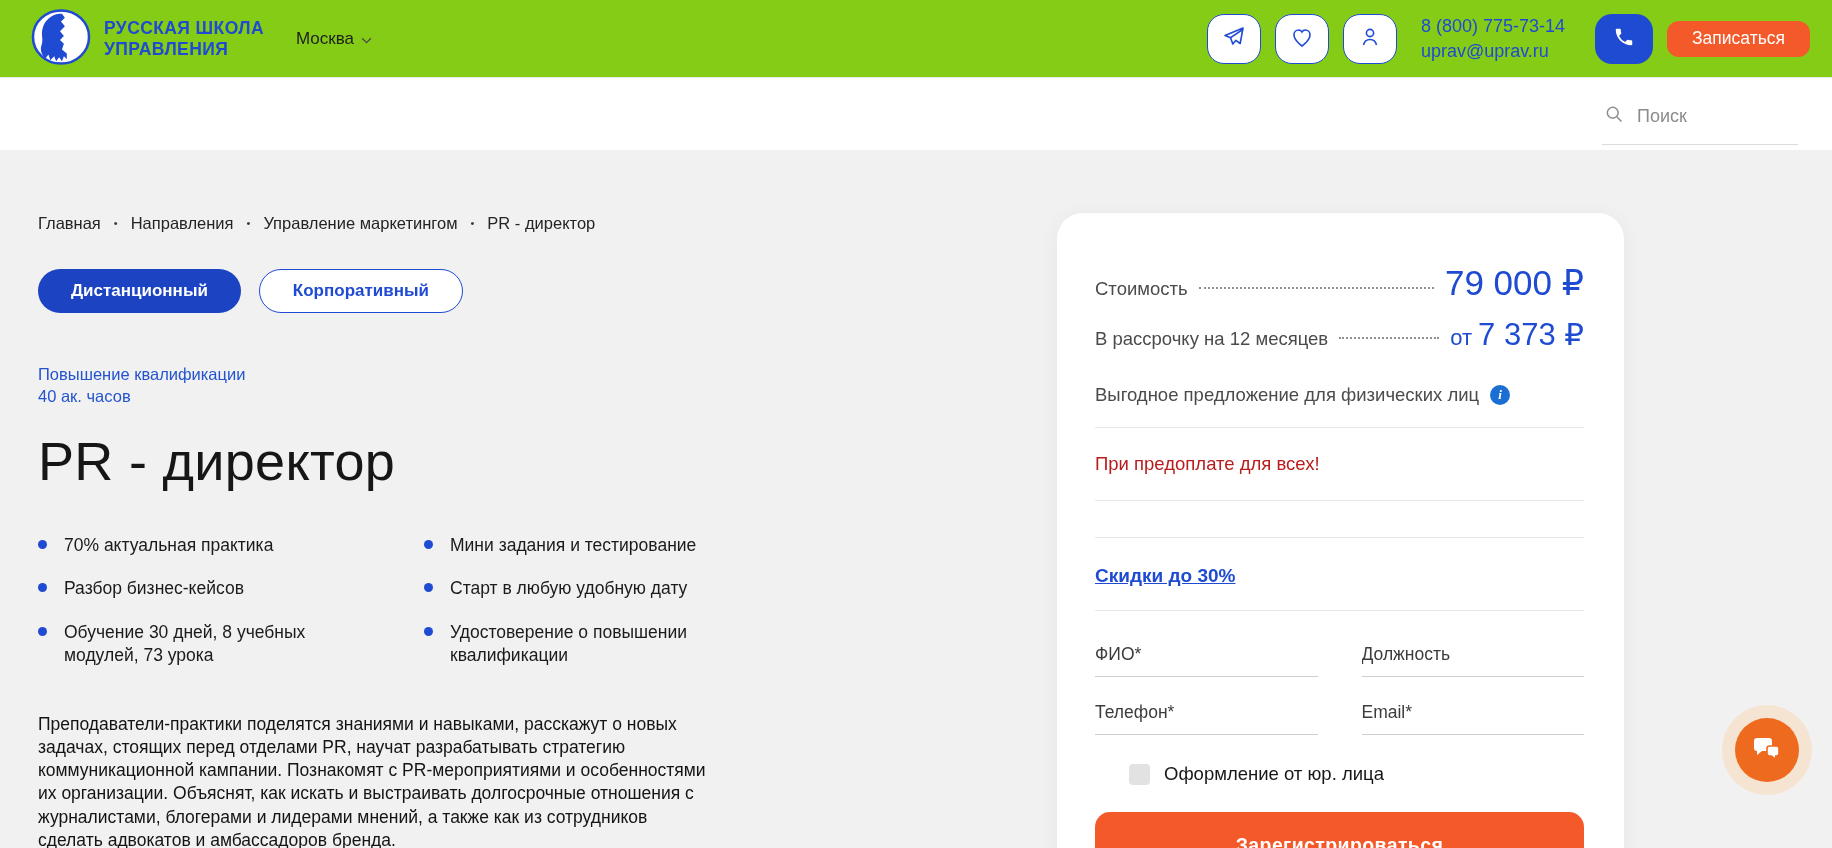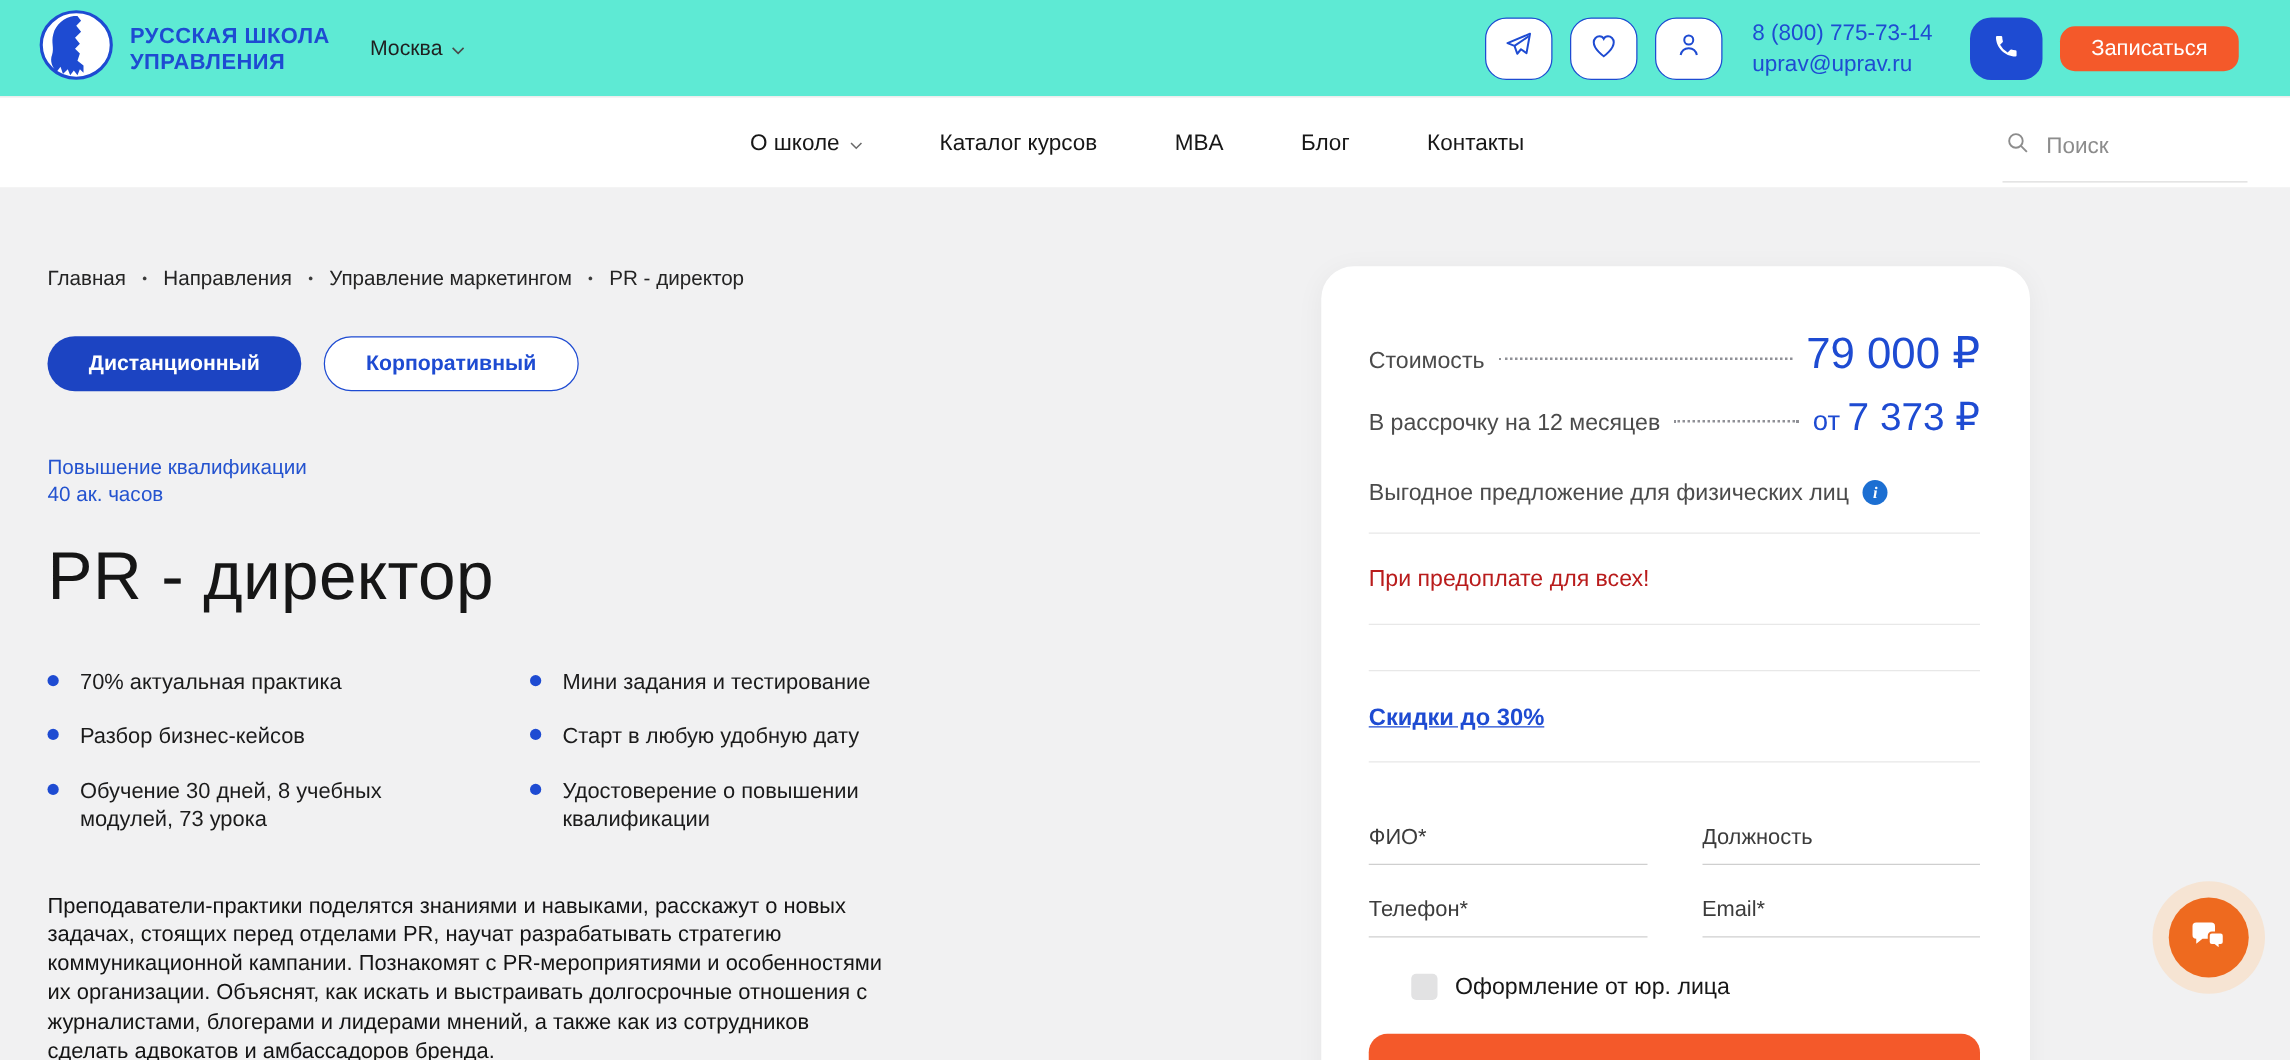--- a/index.html
+++ b/index.html
@@ -4,21 +4,21 @@
 <style>
   * { box-sizing: border-box; margin: 0; padding: 0; }
   html, body { overflow: hidden; }
   body {
     width: 1832px; height: 848px;
     font-family: "Liberation Sans", "DejaVu Sans", sans-serif;
     background: #ffffff; position: relative; color: #161616;
   }
 
   
-  .header { height: 77px; display: flex; align-items: center; padding: 0 41px 0 30px; background: #5eead4; }
+  .header { height: 77px; display: flex; align-items: center; padding: 0 22px 0 30px; background: #84cc16; }
   .logo-group { display: flex; align-items: center; gap: 12px; }
   .logo-text { font-size: 17.5px; font-weight: bold; color: #1e4bd2; line-height: 1.15; letter-spacing: .4px; }
   .city { margin-left: 32px; font-size: 17px; color: #1f1f1f; display: flex; align-items: center; gap: 7px; cursor: pointer; }
   .header-right { margin-left: auto; display: flex; align-items: center; gap: 14px; }
   .icon-btn { width: 54px; height: 50px; border: 1.5px solid #1e4bd2; border-radius: 17px; background: #fff; display: flex; align-items: center; justify-content: center; cursor: pointer; }
   .contact { margin: 0 16px 0 10px; display: flex; flex-direction: column; line-height: 1.35; font-size: 18px; color: #1e4bd2; }
   .contact .phone { font-weight: 500; }
   .phone-btn { width: 58px; height: 50px; border-radius: 17px; background: #1e4bd2; border: none; display: flex; align-items: center; justify-content: center; cursor: pointer; }
   .signup-btn { height: 36px; padding: 0 25px; border-radius: 12px; background: #f4592a; border: none; color: #fff; font-size: 17.5px; font-family: inherit; display: flex; align-items: center; cursor: pointer; }
 
@@ -61,21 +61,21 @@
   .installment-row { margin-top: 13px; }
   .inst-prefix { font-size: 22px; color: #1e4bd2; margin-right: 6px; }
   .inst-value { font-size: 31px; color: #1e4bd2; white-space: nowrap; }
   .offer-row { margin-top: 31px; display: flex; align-items: center; gap: 11px; font-size: 18.5px; color: #4b4b4b; }
   .info-icon { width: 20px; height: 20px; border-radius: 50%; background: #1c6fd2; color: #fff; font: italic bold 13px "Liberation Serif", serif; display: flex; align-items: center; justify-content: center; cursor: pointer; flex: none; }
   .divider { height: 1px; background: #e8e8e8; }
   .d1 { margin-top: 21px; } .d2 { margin-top: 25px; } .d3 { margin-top: 36px; } .d4 { margin-top: 23px; }
   .prepay { margin-top: 25px; font-size: 18.5px; color: #b91c1c; }
   .discount-link { display: inline-block; margin-top: 27px; font-size: 19px; font-weight: bold; color: #1e4bd2; text-decoration: underline; cursor: pointer; }
 
-  .form-grid { margin-top: 45px; display: grid; grid-template-columns: 1fr 1fr; column-gap: 44px; row-gap: 21px; }
+  .form-grid { margin-top: 29px; display: grid; grid-template-columns: 1fr 1fr; column-gap: 44px; row-gap: 21px; }
   .form-grid input { font-family: inherit; font-size: 17.5px; color: #222; border: none; border-bottom: 1px solid #cfcfcf; background: transparent; outline: none; width: 100%; padding: 4px 0 11px; }
   .form-grid input::placeholder { color: #3c3c3c; }
   .checkbox-row { margin-top: 28px; display: flex; align-items: center; gap: 14px; font-size: 18.5px; color: #171717; cursor: pointer; padding-left: 34px; }
   .checkbox { width: 21px; height: 21px; background: #e2e2e3; border-radius: 4px; flex: none; }
   .submit-btn { margin-top: 27px; width: 100%; height: 66px; border-radius: 15px; background: #f4592a; border: none; color: #fff; font-family: inherit; font-size: 19.5px; font-weight: bold; letter-spacing: .4px; cursor: pointer; }
 
   
   .chat-halo { position: absolute; left: 1722px; top: 705px; width: 90px; height: 90px; border-radius: 50%; background: #f6e4d3; display: flex; align-items: center; justify-content: center; z-index: 5; }
   .chat-fab { width: 64px; height: 64px; border-radius: 50%; background: #ee6a1f; border: none; display: flex; align-items: center; justify-content: center; cursor: pointer; }
 </style>
@@ -140,42 +140,20 @@
         <svg width="22" height="22" viewBox="0 0 24 24">
             <path fill="#fff" d="M6.62 10.79a15.05 15.05 0 0 0 6.59 6.59l2.2-2.2a1 1 0 0 1 1.01-.25c1.12.37 2.33.57 3.58.57a1 1 0 0 1 1 1V20a1 1 0 0 1-1 1C10.85 21 3 13.15 3 3.99A1 1 0 0 1 4 3h3.5a1 1 0 0 1 1 1c0 1.25.2 2.46.57 3.58a1 1 0 0 1-.25 1.01l-2.2 2.2z"></path>
           </svg>
       </span>
     </button>
     <button class="signup-btn">Записаться</button>
   </div>
 </div>
 
 <div class="navbar">
-  <div class="nav-items">
-    <div class="nav-item">
-      <span>О школе</span>
-      <span>
-        <svg width="10" height="7" viewBox="0 0 12 8">
-            <path d="M1 1.5 6 6.5 11 1.5" stroke="#6a6a6a" stroke-width="1.5" fill="none"></path>
-          </svg>
-      </span>
-    </div>
-    <div class="nav-item">
-        <span>Каталог курсов</span>
-      </div>
-    <div class="nav-item">
-        <span>MBA</span>
-      </div>
-    <div class="nav-item">
-        <span>Блог</span>
-      </div>
-    <div class="nav-item">
-        <span>Контакты</span>
-      </div>
-  </div>
   <div class="nav-search">
     <span>
       <svg width="20" height="20" viewBox="0 0 24 24" fill="none" stroke="#8c8c8c" stroke-width="1.8">
           <circle cx="10.5" cy="10.5" r="6.5"></circle>
           <path d="M15.5 15.5 21 21"></path>
         </svg>
     </span>
     <input placeholder="Поиск" style="">
   </div>
 </div>

